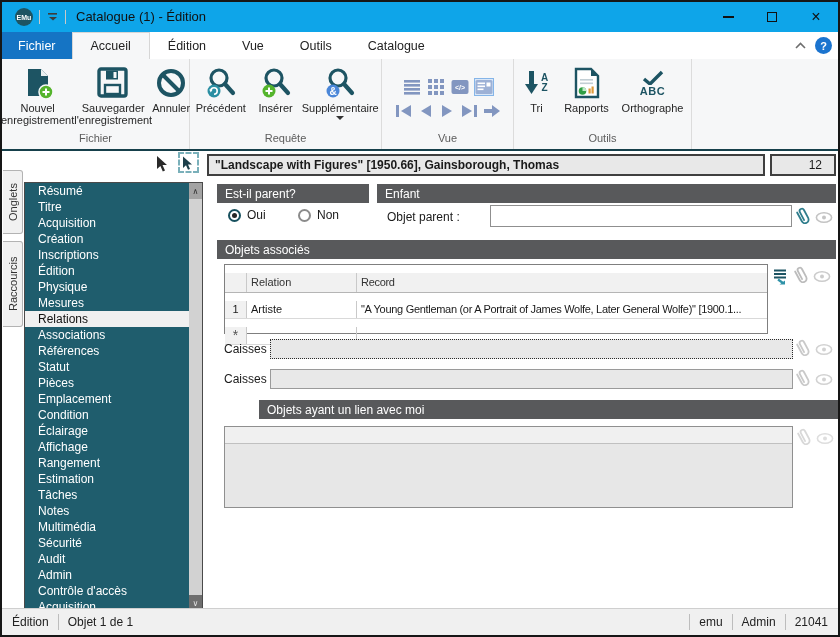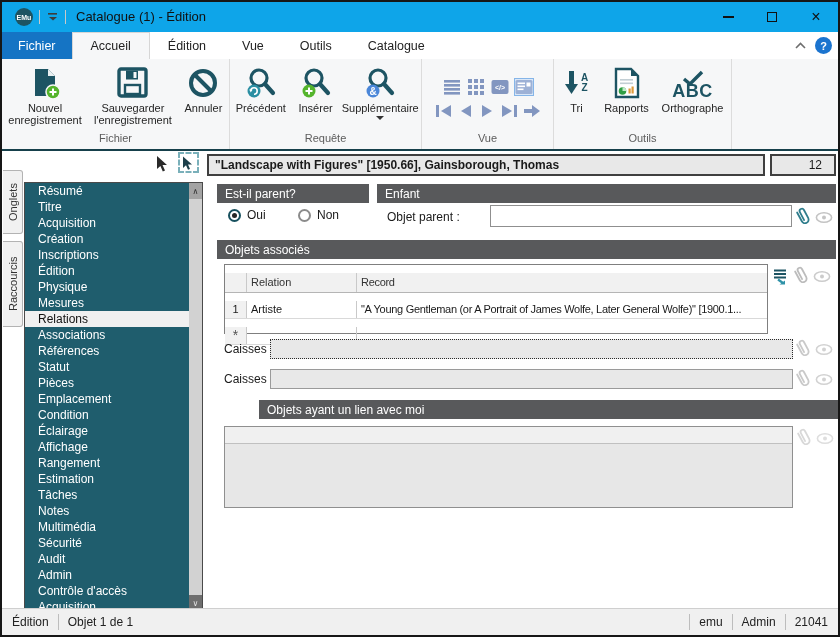--- a/index.html
+++ b/index.html
@@ -32,21 +32,21 @@
   .rlabel { height:17px; text-align:center; font-size:11px; color:#5c5c5c; }
   .rbtn { display:flex; flex-direction:column; align-items:center; text-align:center; }
   .rbtn .ric { height:38px; display:flex; align-items:center; justify-content:center; }
   .rbtn .rtx { font-size:11px; line-height:12px; color:#262626; }
   .caret-down { width:0; height:0; border-left:4px solid transparent; border-right:4px solid transparent; border-top:4px solid #333; margin:2px auto 0; }
   .viewrow { display:flex; gap:4px; justify-content:center; }
   .navrow  { display:flex; gap:3px; justify-content:center; margin-top:7px; }
   .vicon { width:20px; height:18px; display:flex; align-items:center; justify-content:center; border:1px solid transparent; }
   .vicon.sel { background:#d9e7f8; border:1px solid #85b5e8; }
   .azcol { display:flex; flex-direction:column; font-size:10px; font-weight:bold; color:#1d5463; line-height:10px; }
-  .spell { font-size:18px; font-weight:bold; color:#1d5463; letter-spacing:.5px; line-height:12px; }
+  .spell { font-size:11px; font-weight:bold; color:#1d5463; letter-spacing:.5px; line-height:12px; }
 
   
   .main { position:absolute; top:149px; left:0; right:0; height:461px; background:#fff; }
 
   .cursor-arrow { position:absolute; left:153px; top:4px; }
   .dash-box { position:absolute; left:176px; top:1px; width:21px; height:21px; border:2px dashed #7ab0ba; display:flex; align-items:center; justify-content:center; }
 
   .rec-header { position:absolute; left:205px; top:3px; width:558px; height:22px; background:#e8e8e8; border:2px solid #3f3f3f; font-weight:bold; display:flex; align-items:center; padding:0 6px; white-space:nowrap; overflow:hidden; }
   .rec-count { position:absolute; left:768px; top:3px; width:66px; height:22px; background:#e8e8e8; border:2px solid #3f3f3f; display:flex; align-items:center; justify-content:flex-end; padding:0 12px; }
 
@@ -136,21 +136,21 @@
     <div class="tabrow-right">
       <svg width="11" height="7">
           <polyline points="1,6 5.5,1.5 10,6" fill="none" stroke="#6e6e6e" stroke-width="1.6"></polyline>
         </svg>
       <div class="help-circle">?</div>
     </div>
   </div>
 
   <div class="ribbon">
 
-    <div class="rgroup" style="width:228px">
+    <div class="rgroup" style="width:188px">
       <div class="rbtns">
         <div class="rbtn" style="width:94px">
           <div class="ric">
             <svg width="34" height="34">
                 <path d="M7 3 h13 l7 7 v20 h-20 z" fill="#1d5463"></path>
                 <polygon points="20,3 27,10 20,10" fill="#e9f0f1"></polygon>
                 <circle cx="25" cy="26" r="7" fill="#54b42c" stroke="#f6f7f8" stroke-width="1.5"></circle>
                 <rect x="21.5" y="25" width="7" height="2" fill="#fff"></rect>
                 <rect x="24" y="22.5" width="2" height="7" fill="#fff"></rect>
               </svg>

